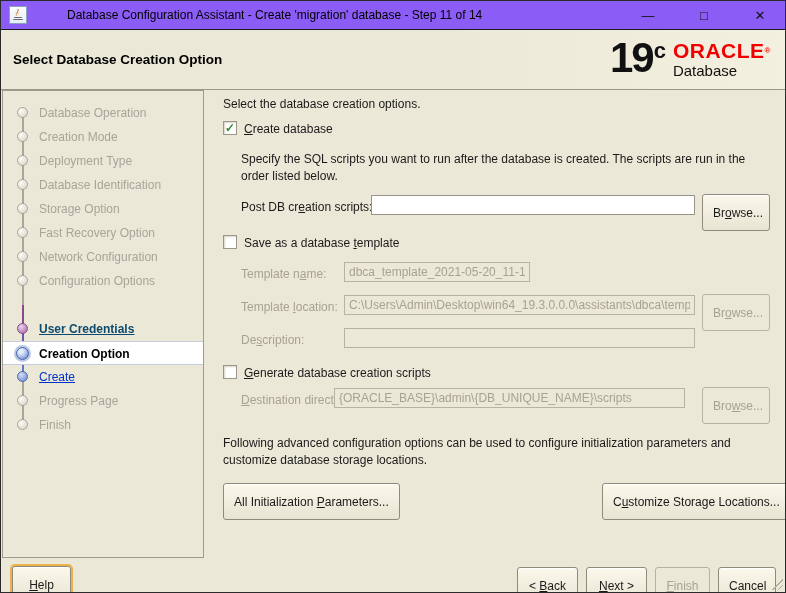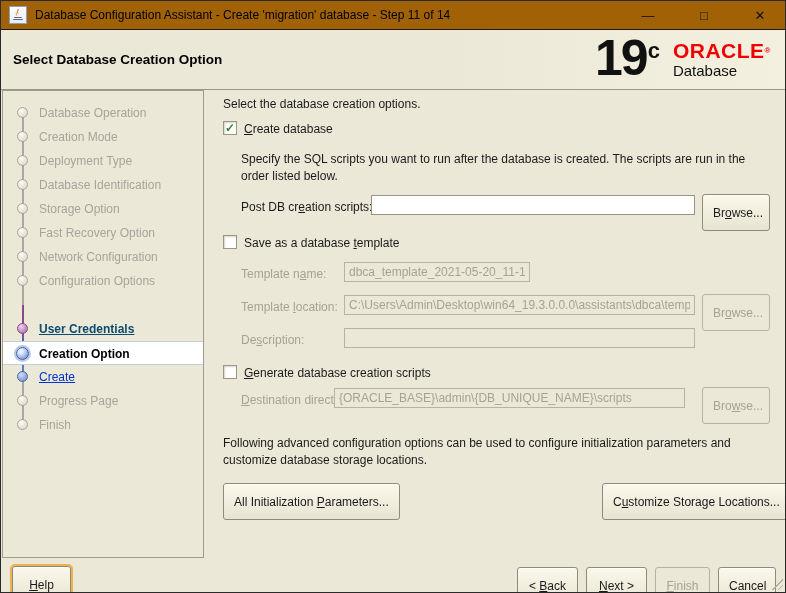--- a/index.html
+++ b/index.html
@@ -6,42 +6,42 @@
   html,body { background:#888; }
   .window {
     position:relative; width:786px; height:593px;
     border:1px solid #2a2a2a; background:#ece8d8;
     font-family:"Liberation Sans", sans-serif; font-size:12px; color:#1a1a1a;
     overflow:hidden;
   }
   
   .titlebar {
     position:absolute; top:0; left:0; right:0; height:29px;
-    background:#a16207; border-bottom:1px solid #1a1a1a;
-    display:flex; align-items:center;
+    background:#8b5cf6; border-bottom:1px solid #1a1a1a;
+    display:flex; align-items:center;gap:32px;
   }
   .app-icon {
     width:18px; height:18px; margin:0 8px 0 8px;
     border:1px solid #8aa0c0; background:linear-gradient(#fdfdfd,#e8eef6);
     display:flex; align-items:center; justify-content:center;
   }
   .win-title { font-size:12px; color:#000; }
   .win-controls { position:absolute; right:12px; top:0; height:29px; display:flex; align-items:center; gap:30px; }
   .win-btn { width:26px; text-align:center; font-size:13px; color:#111; cursor:default; line-height:29px; }
   
   .header {
     position:absolute; top:29px; left:0; right:0; height:60px;
     background:linear-gradient(to right,#ece8d8 55%,#f4f0e0);
     border-bottom:1px solid #9c9888;
   }
   .page-title { position:absolute; left:12px; top:22px; font-size:13.5px; font-weight:bold; color:#000; }
   .logo { position:absolute; right:14px; top:7px; display:flex; align-items:flex-start; }
-  .logo-19 { font-size:50px; font-weight:bold; line-height:42px; letter-spacing:-2px; color:#111; }
+  .logo-19 { font-size:42px; font-weight:bold; line-height:42px; letter-spacing:-2px; color:#111; }
   .logo-c { font-size:22px; font-weight:bold; color:#111; margin:1px 0 0 1px; }
-  .logo-right { margin-left:13px; padding-top:4px; }
+  .logo-right { margin-left:7px; padding-top:4px; }
   .logo-oracle { color:#f00000; font-weight:bold; font-size:21px; line-height:20px; letter-spacing:0.5px; }
   .logo-mark { font-size:8px; vertical-align:top; color:#f00000; }
   .logo-product { font-size:15px; color:#111; margin-top:1px; }
   
   .sidebar {
     position:absolute; left:1px; top:89px; width:202px; height:468px;
     border:1px solid #a09c8c; background:#ece8d8;
   }
   .rail, .rail-seg { position:absolute; left:19px; width:2px; z-index:1; }
   .rail { top:22px; height:312px; background:#aaa69a; }

